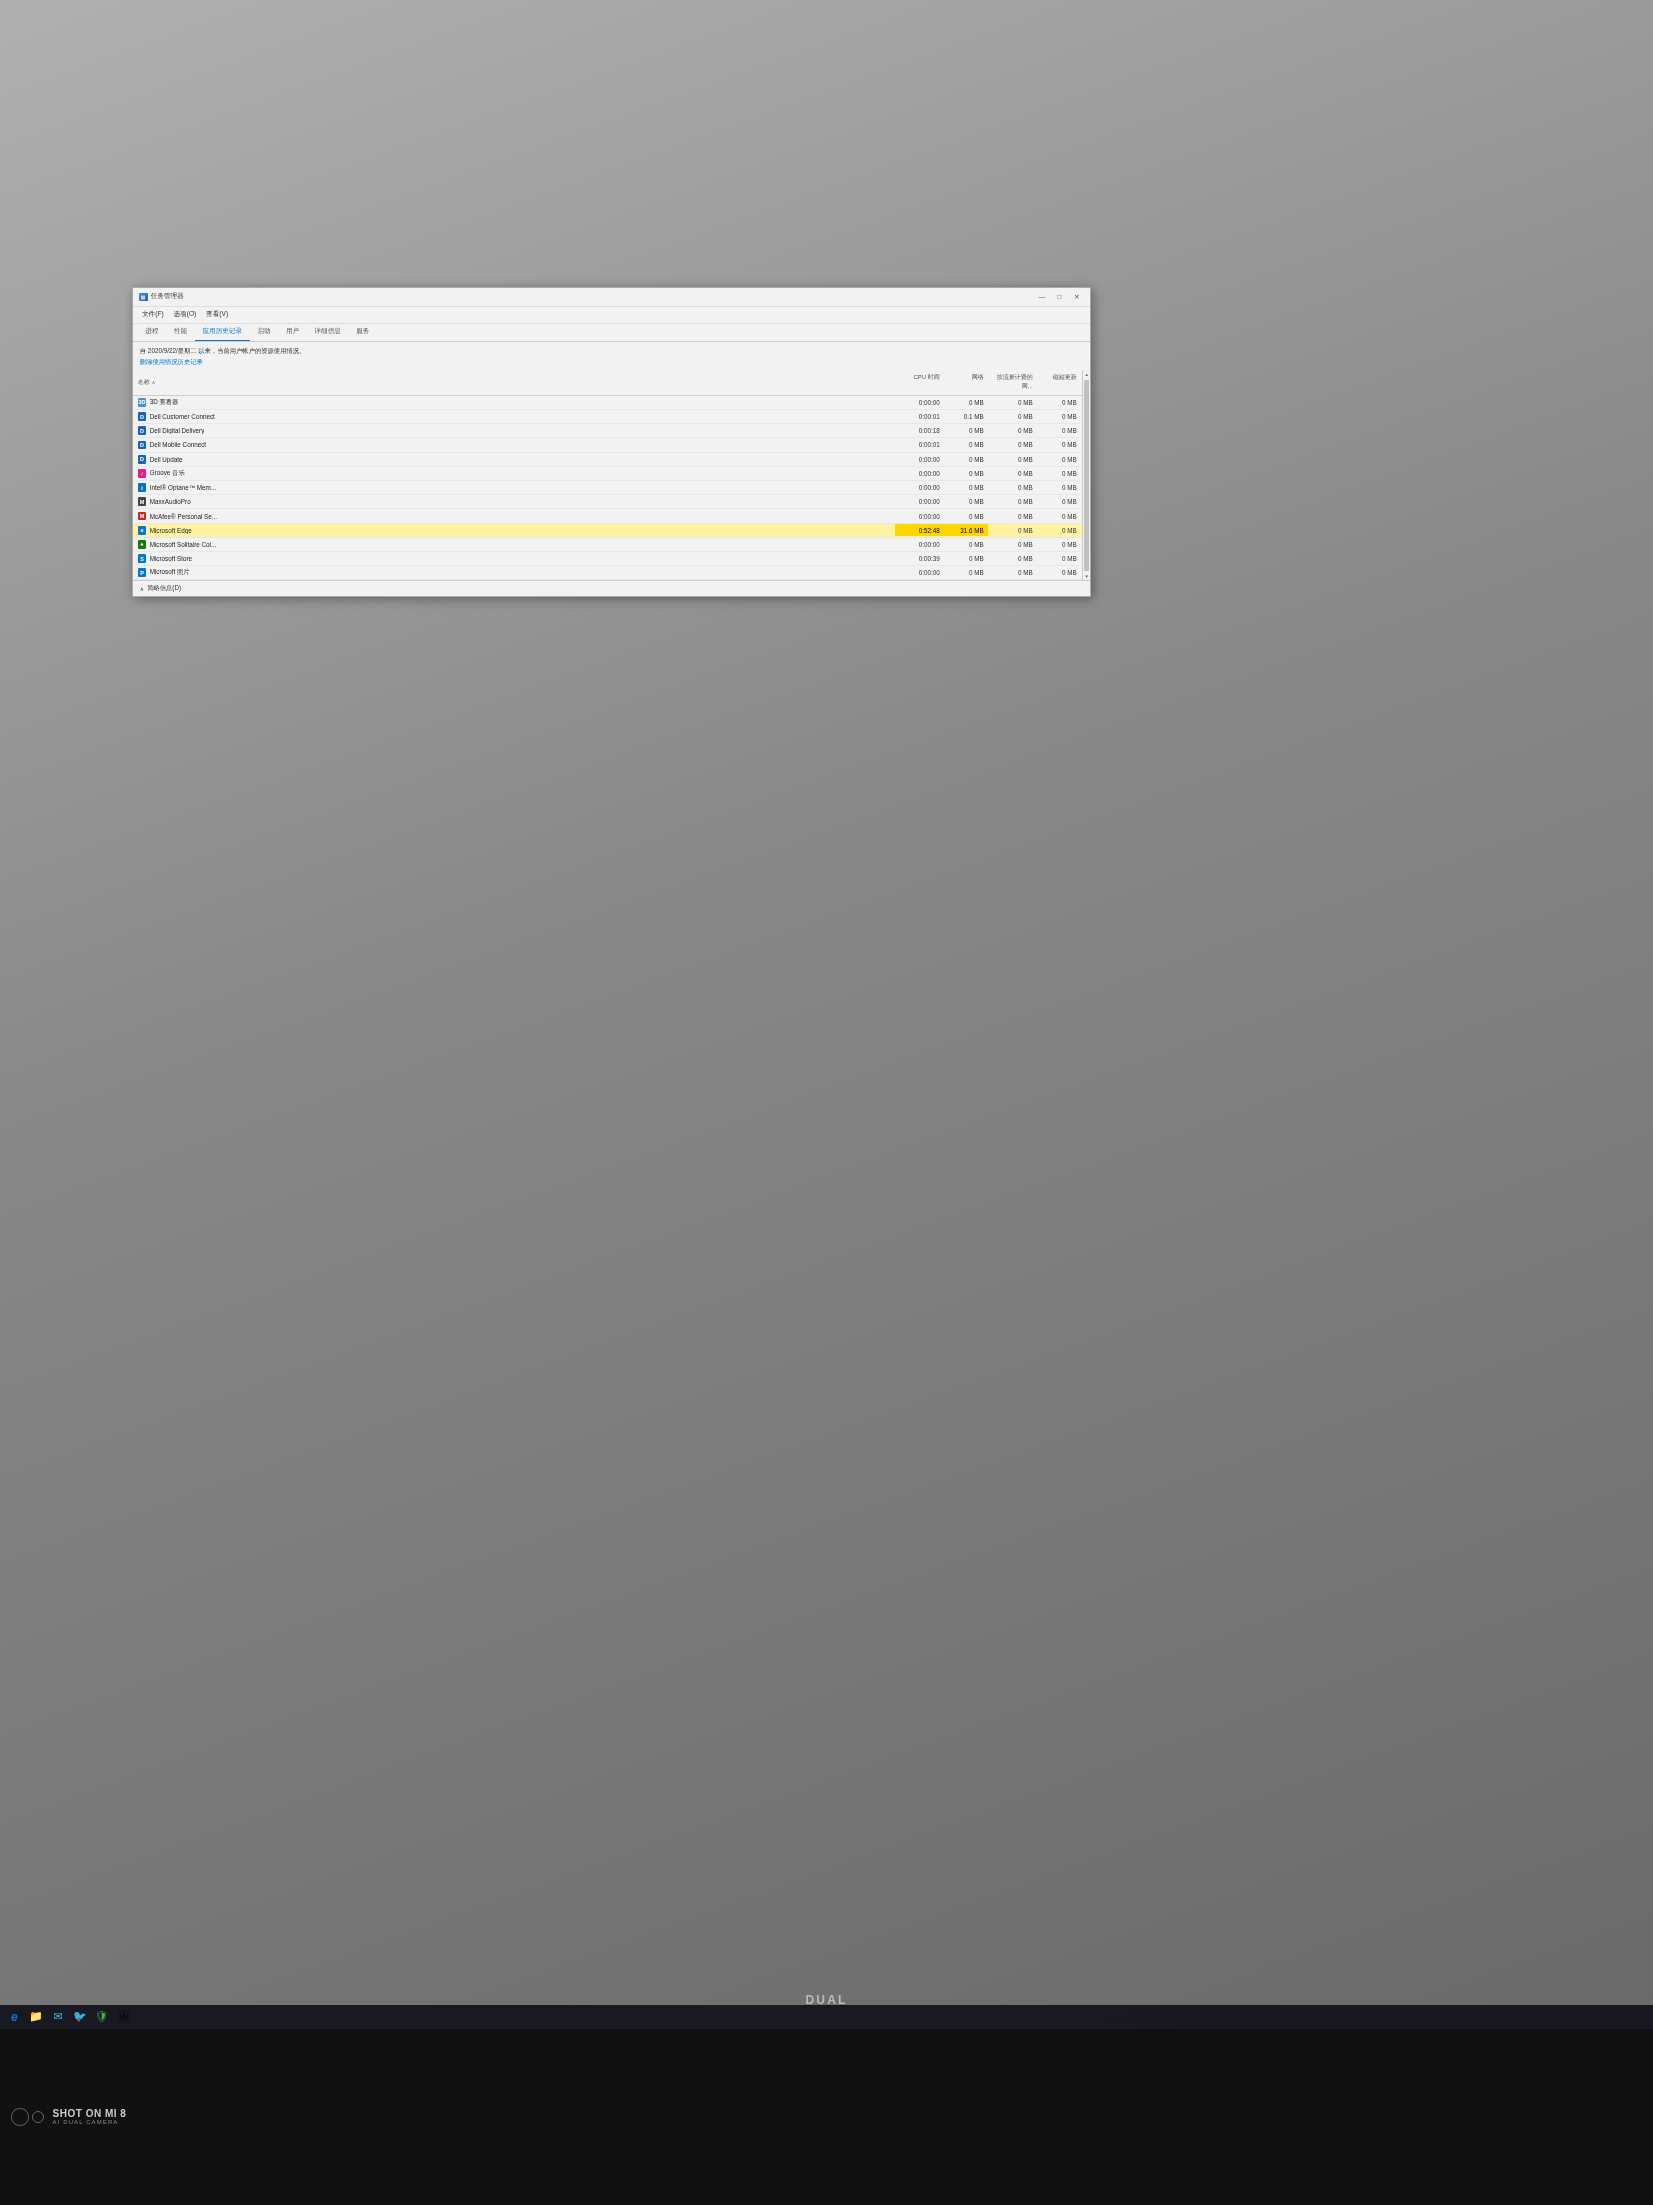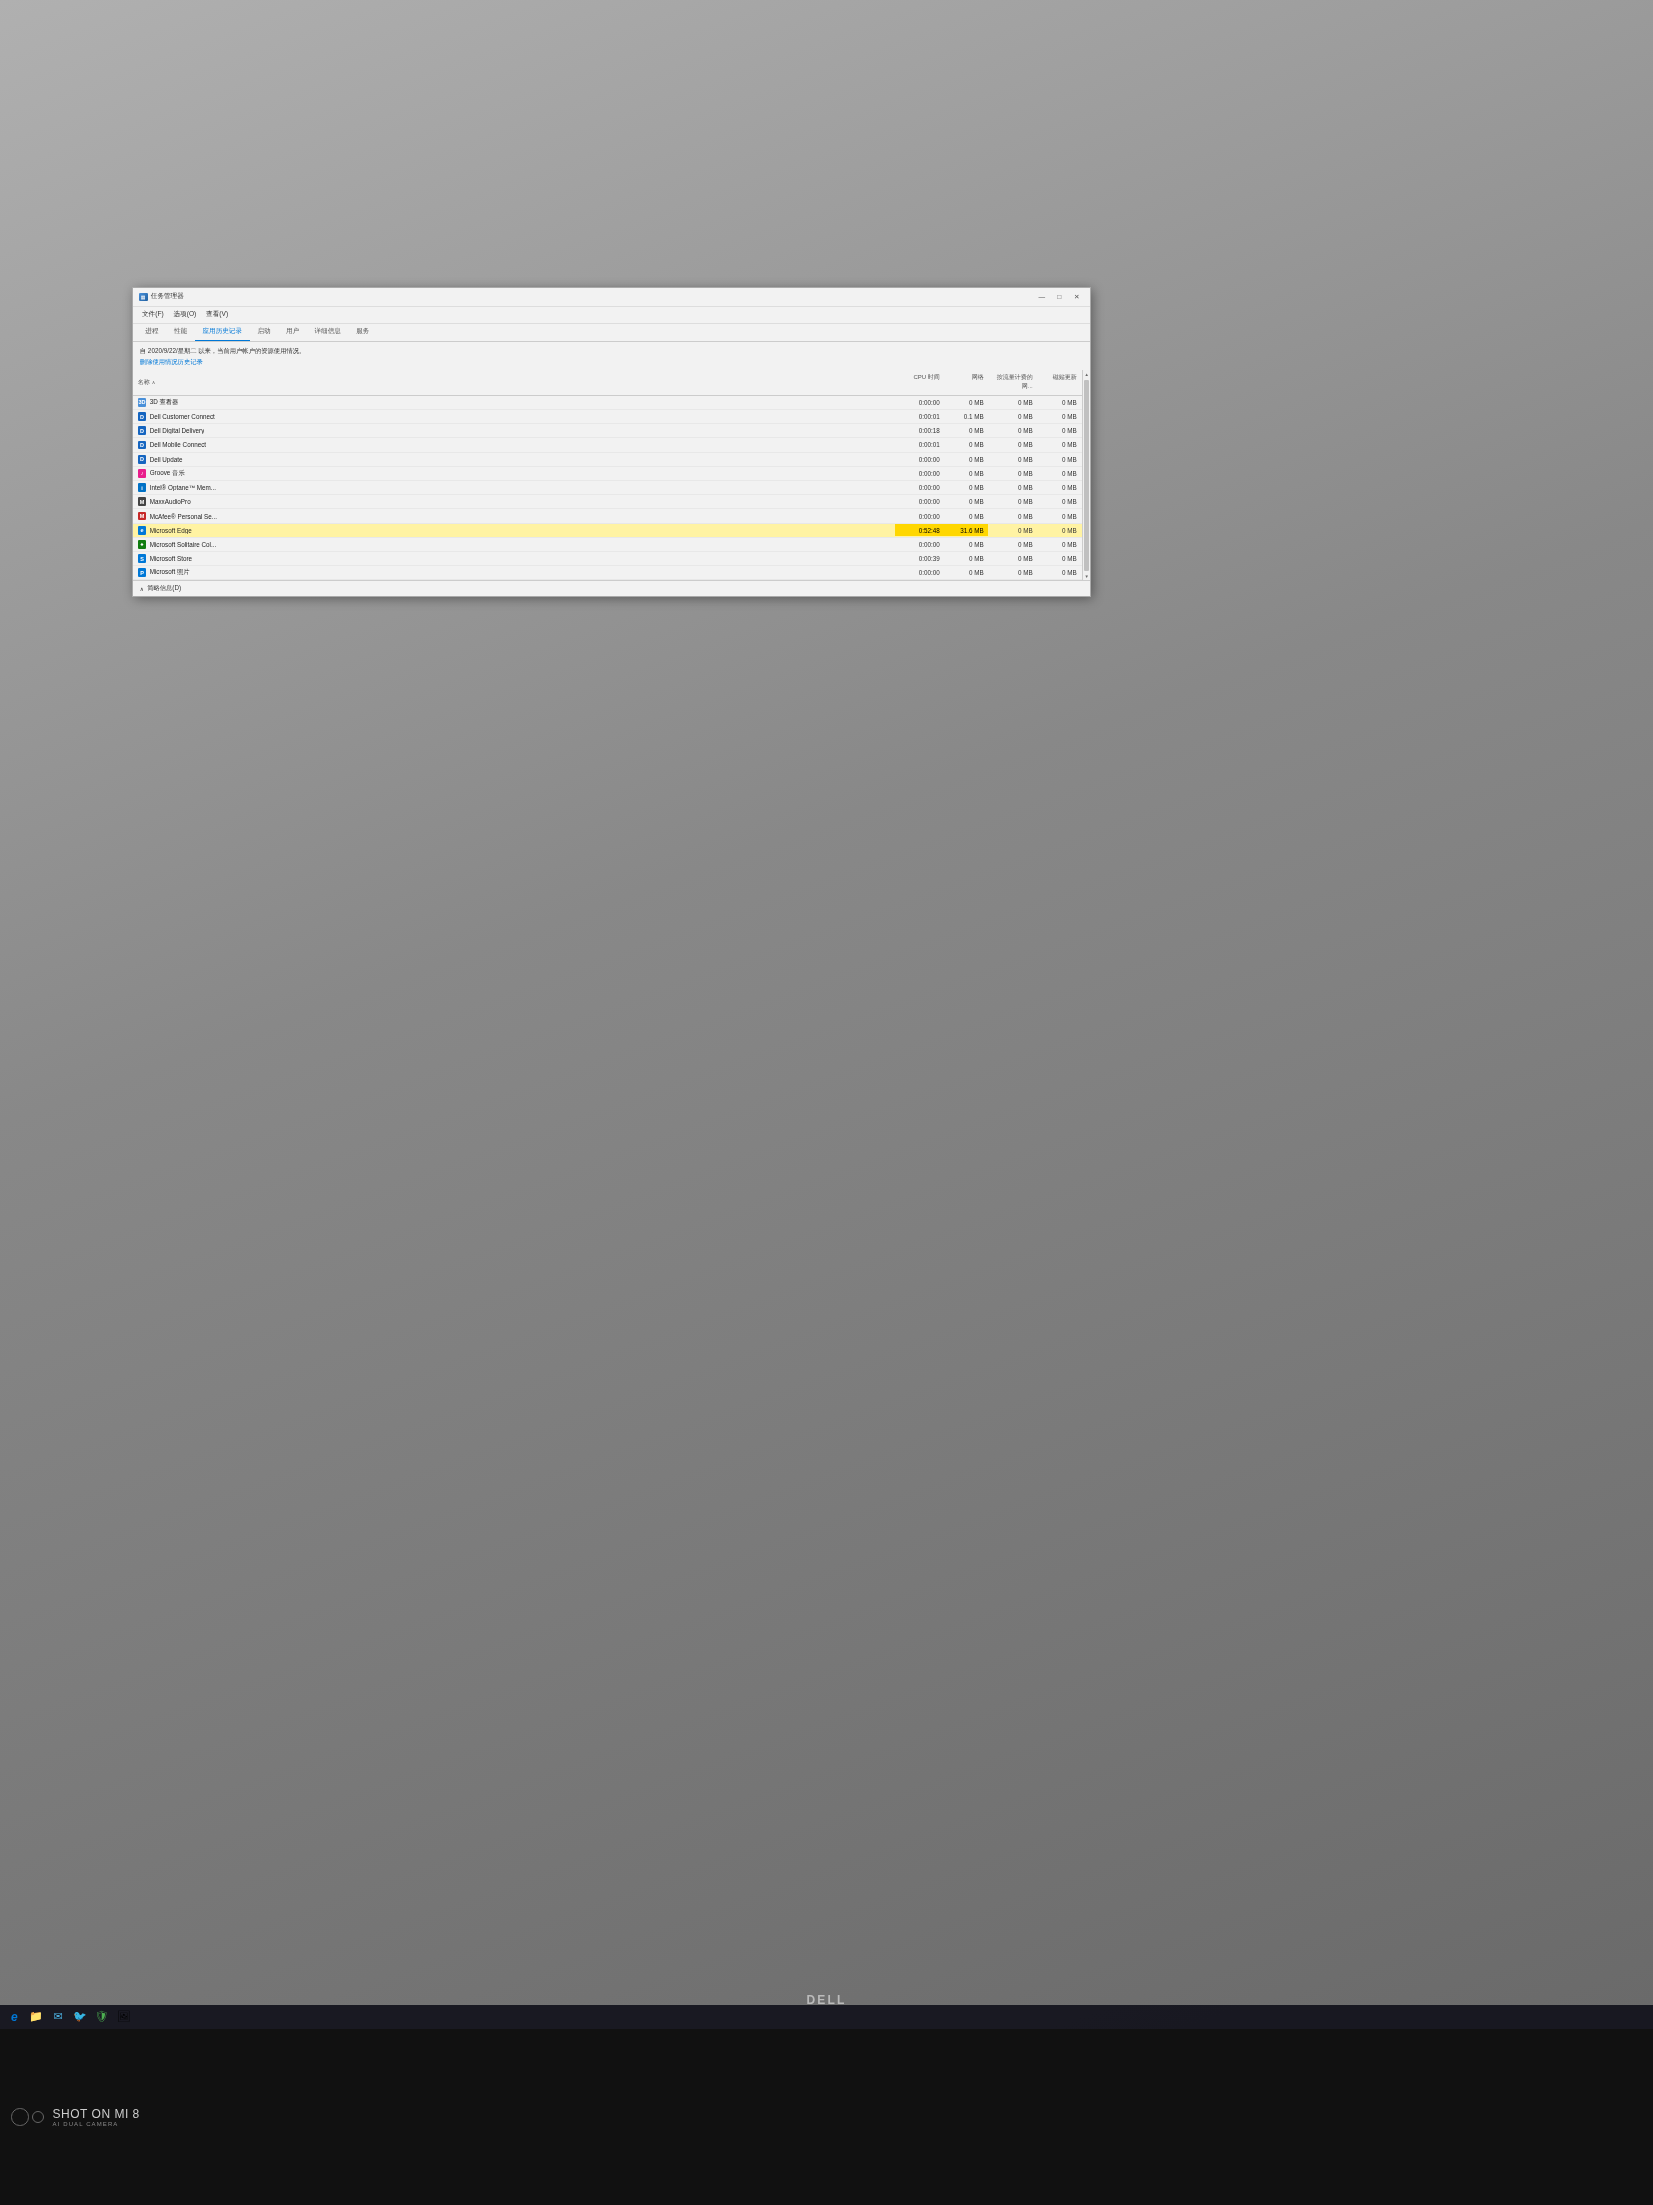--- a/index.html
+++ b/index.html
@@ -278,22 +278,22 @@
 
     .circle-inner {
       width: 12px;
       height: 12px;
       border: 1.6px solid #666;
       border-radius: 50%;
     }
 
     .watermark-text {
       color: #ccc;
-      font-size: 12px;
-      font-weight: 400;
+      font-size: 10px;
+      font-weight: 700;
       letter-spacing: 0.5px;
     }
 
     .watermark-sub {
       color: #888;
       font-size: 6px;
       letter-spacing: 1.1px;
     }
 
     .dell-bottom-logo {
@@ -556,21 +556,21 @@
 
   <div class="taskbar">
     <div class="taskbar-icon" style="color:#0078d7; font-style:italic; font-weight:bold; font-size:12px;">e</div>
     <div class="taskbar-icon">📁</div>
     <div class="taskbar-icon" style="color:#4db6e8;">✉</div>
     <div class="taskbar-icon">🐦</div>
     <div class="taskbar-icon" style="color:#4caf50;">🛡</div>
     <div class="taskbar-icon">🖼</div>
   </div>
 
-  <div class="dell-bottom-logo">DELL</div>
+  <div class="dell-bottom-logo">DUAL</div>
 
   <div class="watermark">
     <div class="camera-circles">
       <div class="circle-outer"></div>
       <div class="circle-inner"></div>
     </div>
     <div>
       <div class="watermark-text">SHOT ON MI 8</div>
       <div class="watermark-sub">AI DUAL CAMERA</div>
     </div>

